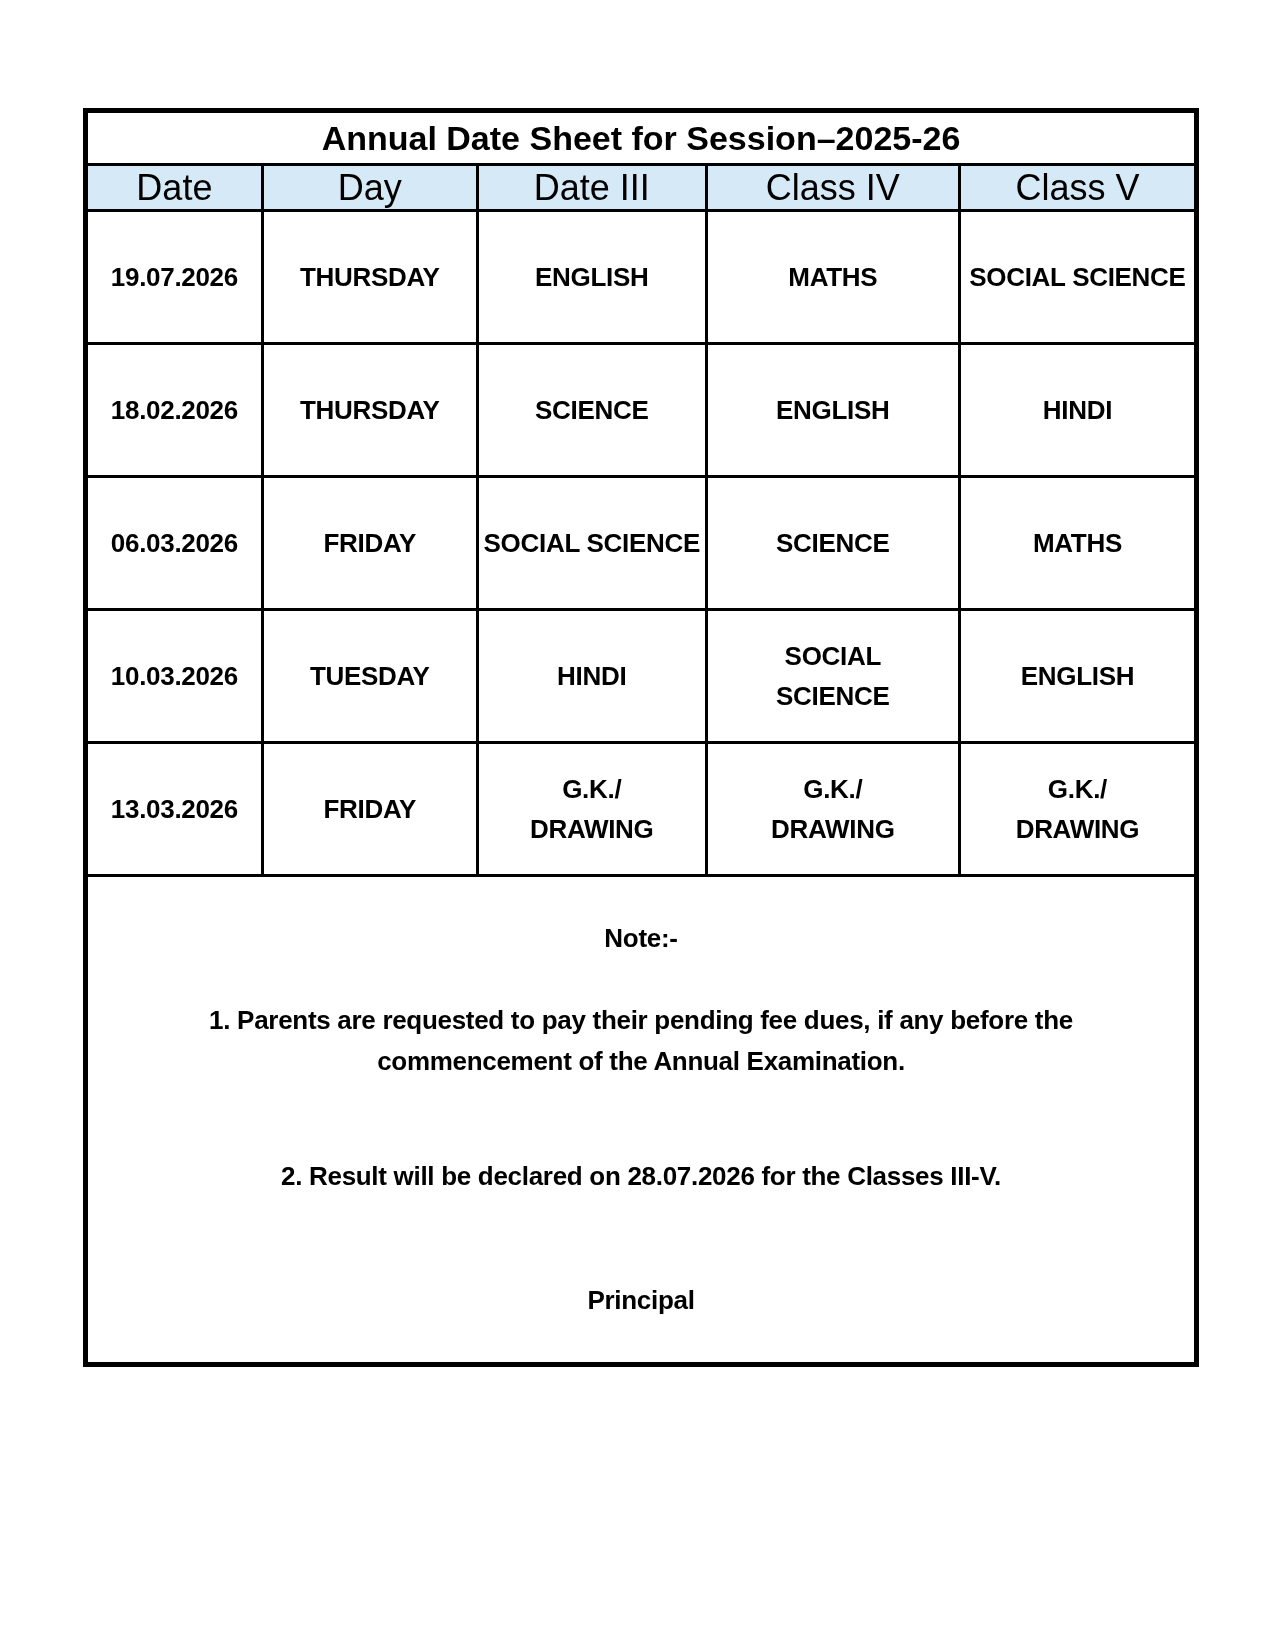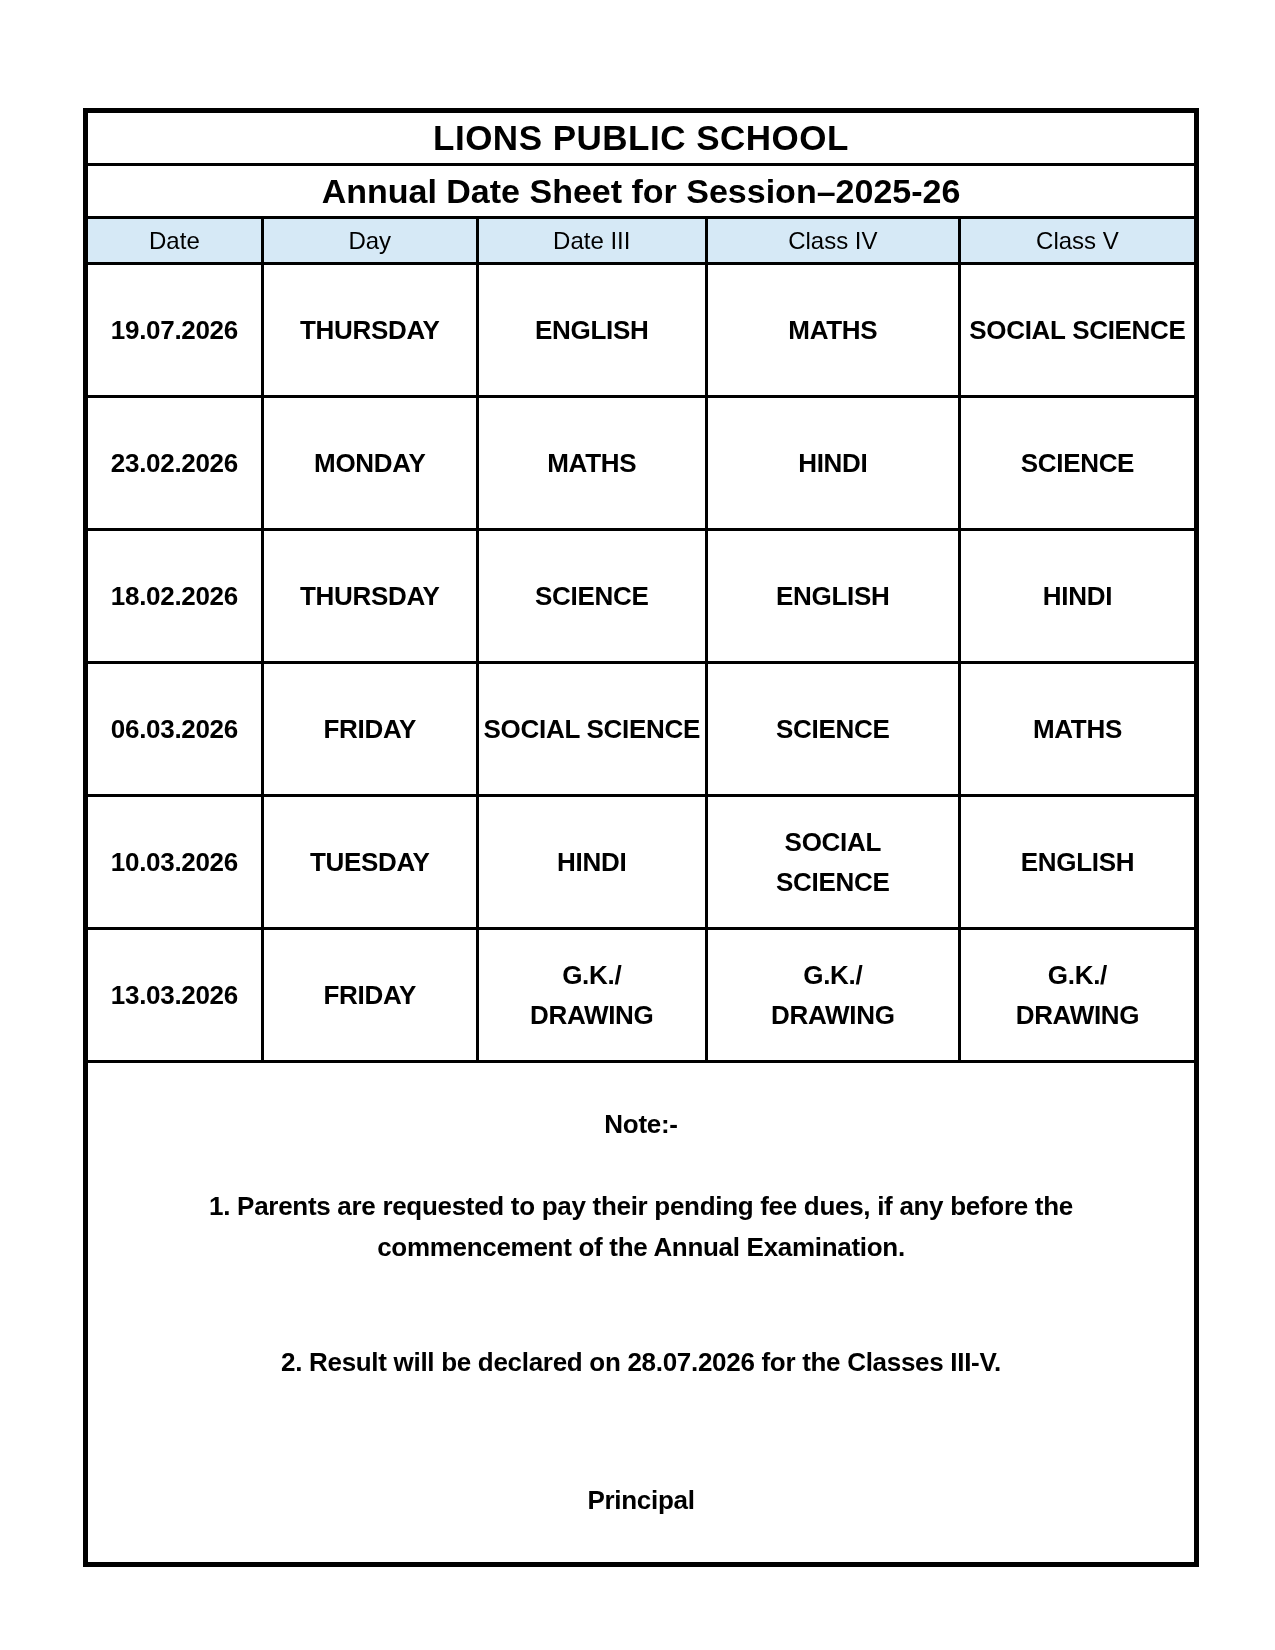--- a/index.html
+++ b/index.html
@@ -38,21 +38,21 @@
     font-weight: bold;
     letter-spacing: 0.5px;
   }
   .subtitle-row td {
     height: 50px;
     font-size: 34px;
     font-weight: bold;
   }
   .head-row th {
     height: 43px;
-    font-size: 24px;
+    font-size: 36px;
     font-weight: normal;
     background: var(--header-bg, #d6e9f6);
   }
   .data-row td {
     height: 130px;
     font-size: 26px;
     font-weight: bold;
     line-height: 1.55;
     white-space: pre-line;
     letter-spacing: -0.3px;
@@ -62,39 +62,36 @@
     text-align: left;
     vertical-align: top;
     padding: 26px 10px 0 6px;
     font-size: 26px;
     font-weight: bold;
     line-height: 41px;
     white-space: pre-line;
     letter-spacing: -0.3px;
   }
   .note-item-2 { margin-top: 33px; }
-  .signature   { margin-top: 56px; }
+  .signature   { margin-top: 42px; }
 </style>
 </head>
 <body>
 
 <div class="page">
   <table class="datesheet">
     <colgroup>
       <col style="width:176px">
       <col style="width:214px">
       <col style="width:228px">
       <col style="width:252px">
       <col style="width:236px">
     </colgroup>
 
     <tbody>
-        <tr class="title-row">
-      <td colspan="5">LIONS PUBLIC SCHOOL</td>
-    </tr>
 
     <tr class="subtitle-row">
       <td colspan="5">Annual Date Sheet for Session–2025-26</td>
     </tr>
 
     <tr class="head-row">
       <th>Date</th>
       <th>Day</th>
       <th>Date III</th>
       <th>Class IV</th>
@@ -102,27 +99,20 @@
     </tr>
 
     <tr class="data-row">
       <td>19.07.2026</td>
       <td>THURSDAY</td>
       <td>ENGLISH</td>
       <td>MATHS</td>
       <td>SOCIAL SCIENCE</td>
     </tr>
 
-    <tr class="data-row">
-      <td>23.02.2026</td>
-      <td>MONDAY</td>
-      <td>MATHS</td>
-      <td>HINDI</td>
-      <td>SCIENCE</td>
-    </tr>
 
     <tr class="data-row">
       <td>18.02.2026</td>
       <td>THURSDAY</td>
       <td>SCIENCE</td>
       <td>ENGLISH</td>
       <td>HINDI</td>
     </tr>
 
     <tr class="data-row">

